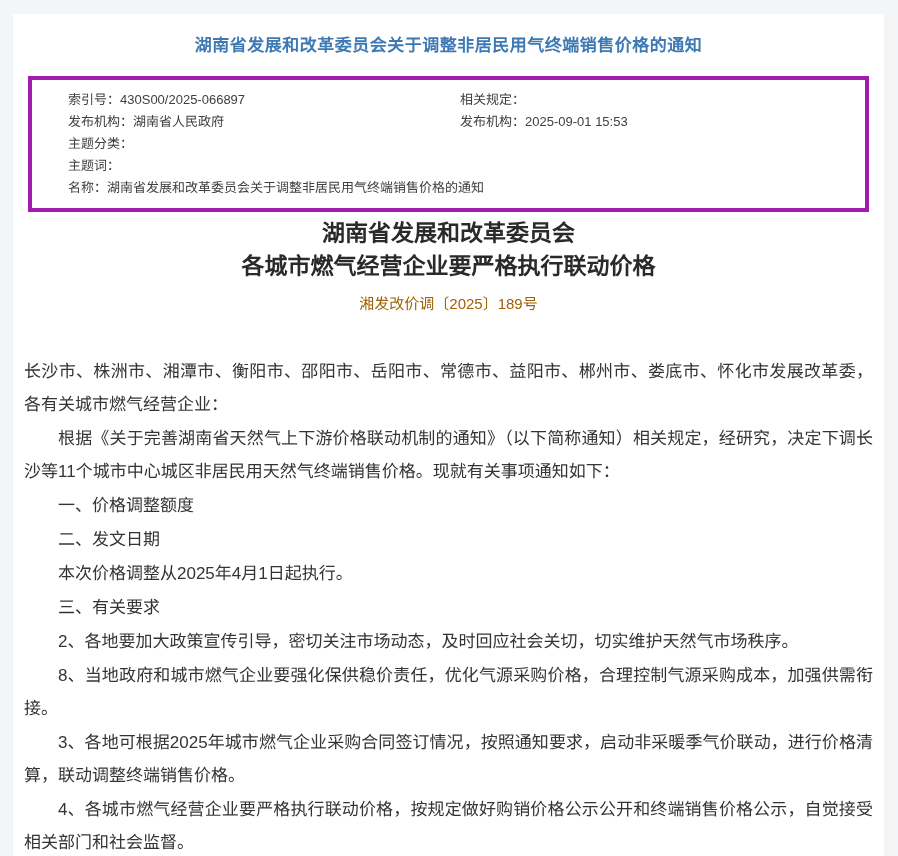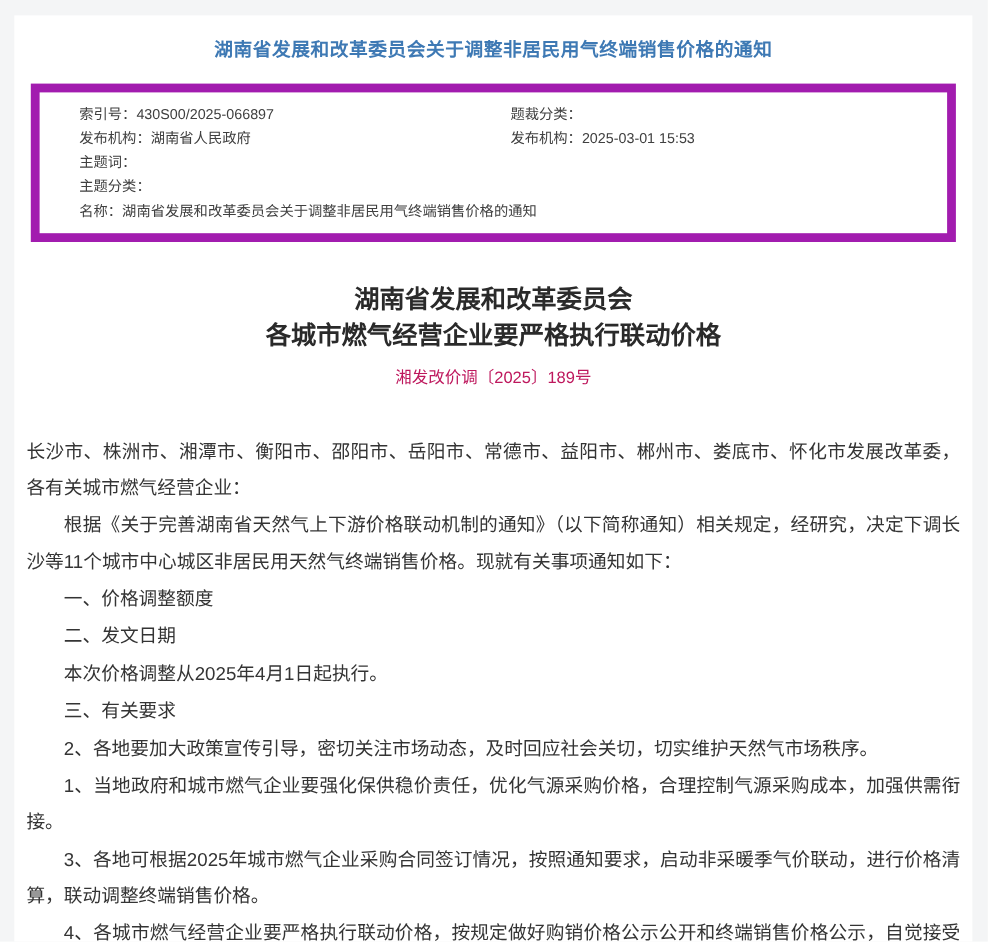--- a/index.html
+++ b/index.html
@@ -18,43 +18,43 @@
   .page-title {
     text-align:center;
     padding:17px 20px 13px;
     font-size:17px;
     font-weight:bold;
     color:#3e79b4;
     letter-spacing:0.5px;
   }
   .meta-box {
     margin:7px 15px 0 15px;
-    border:8px solid #a21caf;
+    border:4px solid #a21caf;
     padding:9px 12px 9px 36px;
     font-size:13px;
     color:#404040;
   }
   .meta-row { display:grid; grid-template-columns:1fr; line-height:22px; }
   .meta-row.two { grid-template-columns:392px 1fr; }
   .meta-item { white-space:nowrap; overflow:hidden; }
   .meta-label { color:#404040; }
   .doc-title {
-    margin-top:36px;
+    margin-top:5px;
     text-align:center;
     font-family:"Liberation Serif","DejaVu Serif",serif;
     font-weight:bold;
     font-size:23px;
     line-height:33px;
     color:#2a2a2a;
   }
   .doc-number {
     text-align:center;
     font-size:15px;
     margin-top:9px;
-    color:#be185d;
+    color:#a16207;
   }
   .doc-body {
     margin:42px 10px 0 10px;
     font-size:17px;
     line-height:33px;
     color:#343434;
     text-align:justify;
   }
   .para { margin:1px; }
   .para.indent { text-indent:2em; }
@@ -65,39 +65,39 @@
 <div class="content">
 
   <h1 class="page-title" style="color: rgb(62, 121, 180);">湖南省发展和改革委员会关于调整非居民用气终端销售价格的通知</h1>
 
   <div class="meta-box">
     <div class="meta-row two">
       <div class="meta-item">
         <span class="meta-label">索引号：</span><span class="meta-value">430S00/2025-066897</span>
       </div>
       <div class="meta-item">
-        <span class="meta-label">题裁分类：</span><span class="meta-value"></span>
+        <span class="meta-label">相关规定：</span><span class="meta-value"></span>
       </div>
     </div>
     <div class="meta-row two">
       <div class="meta-item">
         <span class="meta-label">发布机构：</span><span class="meta-value">湖南省人民政府</span>
       </div>
       <div class="meta-item">
-        <span class="meta-label">发布机构：</span><span class="meta-value">2025-03-01 15:53</span>
+        <span class="meta-label">发布机构：</span><span class="meta-value">2025-09-01 15:53</span>
+      </div>
+    </div>
+    <div class="meta-row">
+      <div class="meta-item">
+        <span class="meta-label">主题分类：</span><span class="meta-value"></span>
       </div>
     </div>
     <div class="meta-row">
       <div class="meta-item">
         <span class="meta-label">主题词：</span><span class="meta-value"></span>
-      </div>
-    </div>
-    <div class="meta-row">
-      <div class="meta-item">
-        <span class="meta-label">主题分类：</span><span class="meta-value"></span>
       </div>
     </div>
     <div class="meta-row">
       <div class="meta-item">
         <span class="meta-label">名称：</span><span class="meta-value">湖南省发展和改革委员会关于调整非居民用气终端销售价格的通知</span>
       </div>
     </div>
   </div>
 
   <div class="doc-title">
@@ -107,19 +107,19 @@
   <div class="doc-number">湘发改价调〔2025〕189号</div>
 
   <div class="doc-body">
     <p class="para">长沙市、株洲市、湘潭市、衡阳市、邵阳市、岳阳市、常德市、益阳市、郴州市、娄底市、怀化市发展改革委，各有关城市燃气经营企业：</p>
     <p class="para indent">根据《关于完善湖南省天然气上下游价格联动机制的通知》（以下简称通知）相关规定，经研究，决定下调长沙等11个城市中心城区非居民用天然气终端销售价格。现就有关事项通知如下：</p>
     <p class="para indent">一、价格调整额度</p>
     <p class="para indent">二、发文日期</p>
     <p class="para indent">本次价格调整从2025年4月1日起执行。</p>
     <p class="para indent">三、有关要求</p>
     <p class="para indent">2、各地要加大政策宣传引导，密切关注市场动态，及时回应社会关切，切实维护天然气市场秩序。</p>
-    <p class="para indent">1、当地政府和城市燃气企业要强化保供稳价责任，优化气源采购价格，合理控制气源采购成本，加强供需衔接。</p>
+    <p class="para indent">8、当地政府和城市燃气企业要强化保供稳价责任，优化气源采购价格，合理控制气源采购成本，加强供需衔接。</p>
     <p class="para indent">3、各地可根据2025年城市燃气企业采购合同签订情况，按照通知要求，启动非采暖季气价联动，进行价格清算，联动调整终端销售价格。</p>
     <p class="para indent">4、各城市燃气经营企业要严格执行联动价格，按规定做好购销价格公示公开和终端销售价格公示，自觉接受相关部门和社会监督。</p>
 
   </div>
 
 </div>
 
 </body></html>

